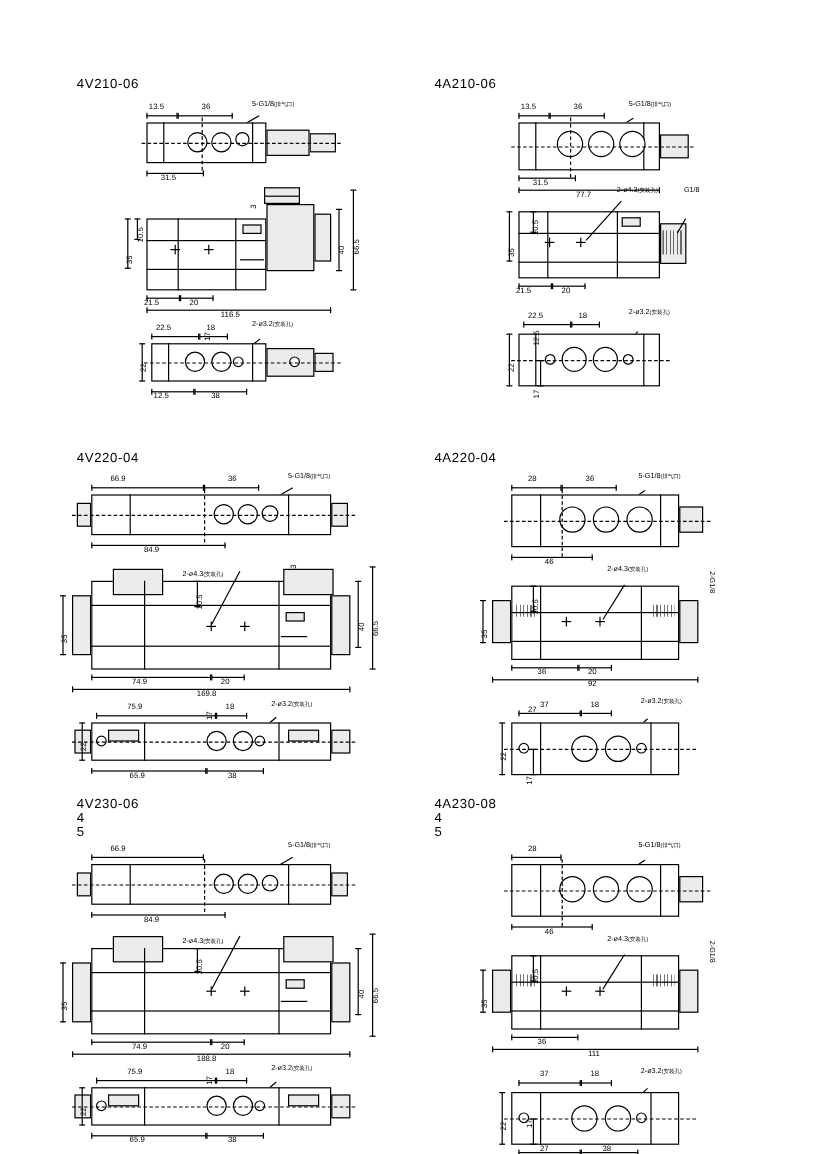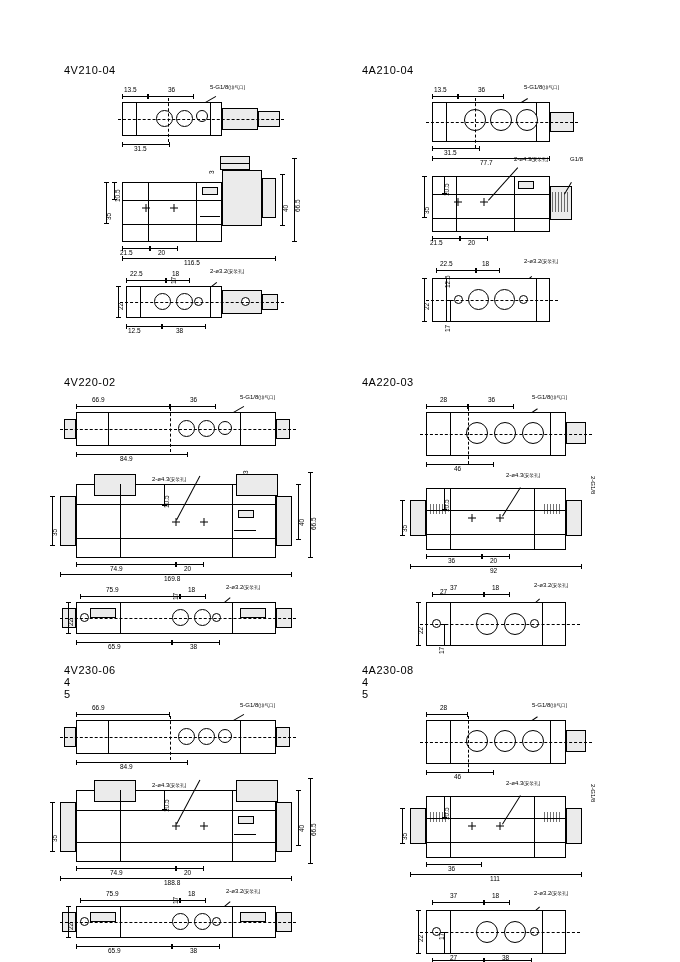--- a/index.html
+++ b/index.html
@@ -129,24 +129,24 @@
     background:repeating-linear-gradient(90deg,#000 0 1px,transparent 1px 3px);
     opacity:.55;
   }
 </style>
 </head>
 <body>
 
 <div class="page">
 
 
-  <div class="sect-title" style="left:64px;top:64px;">4V210-04</div>
-  <div class="sect-title" style="left:362px;top:64px;">4A210-04</div>
-  <div class="sect-title" style="left:64px;top:376px;">4V220-02</div>
-  <div class="sect-title" style="left:362px;top:376px;">4A220-03</div>
+  <div class="sect-title" style="left:64px;top:64px;">4V210-06</div>
+  <div class="sect-title" style="left:362px;top:64px;">4A210-06</div>
+  <div class="sect-title" style="left:64px;top:376px;">4V220-04</div>
+  <div class="sect-title" style="left:362px;top:376px;">4A220-04</div>
   <div class="sect-title" style="left:64px;top:664px;">4V230-06
 4
 5</div>
   <div class="sect-title" style="left:362px;top:664px;">4A230-08
 4
 5</div>
 
   <div class="blk" style="left:110px;top:82px;width:200px;height:260px;">
 
     <div class="dim" style="left:14px;top:4px;">13.5</div>

